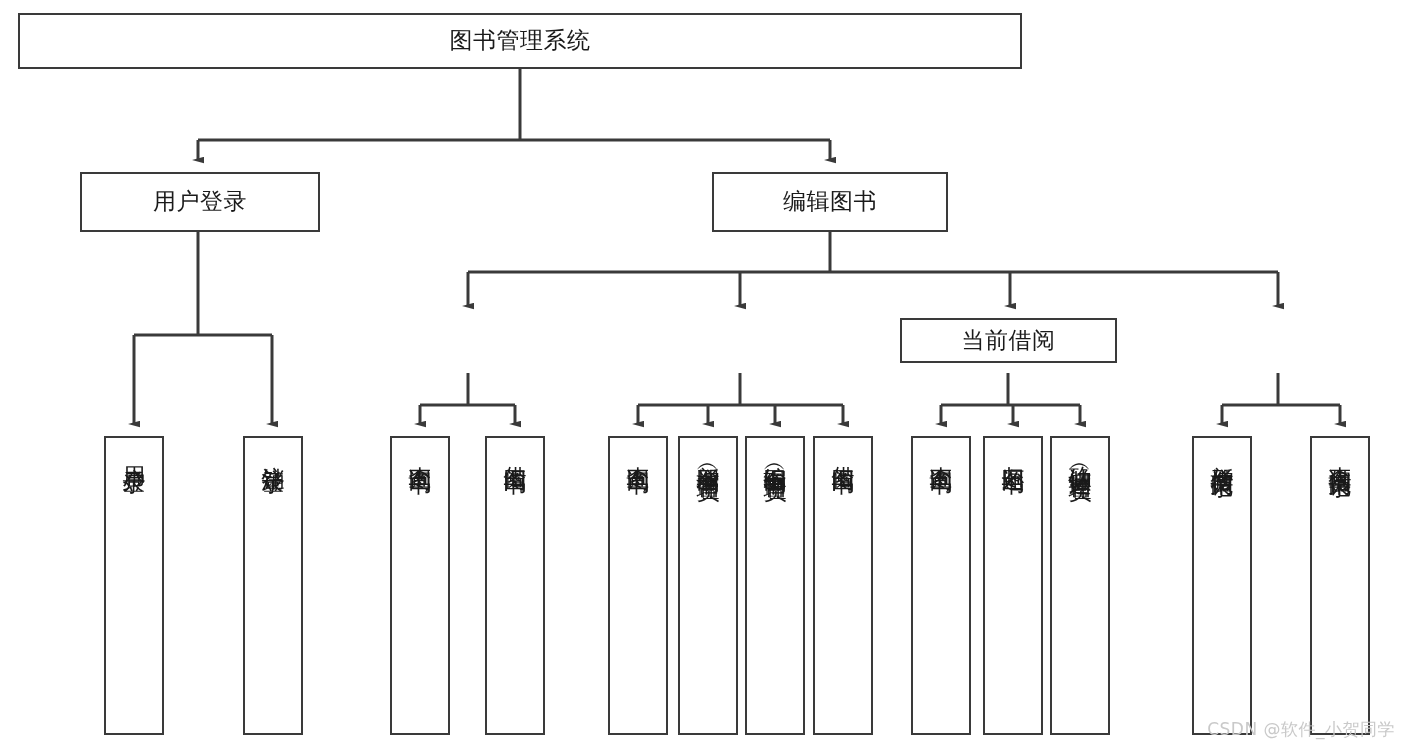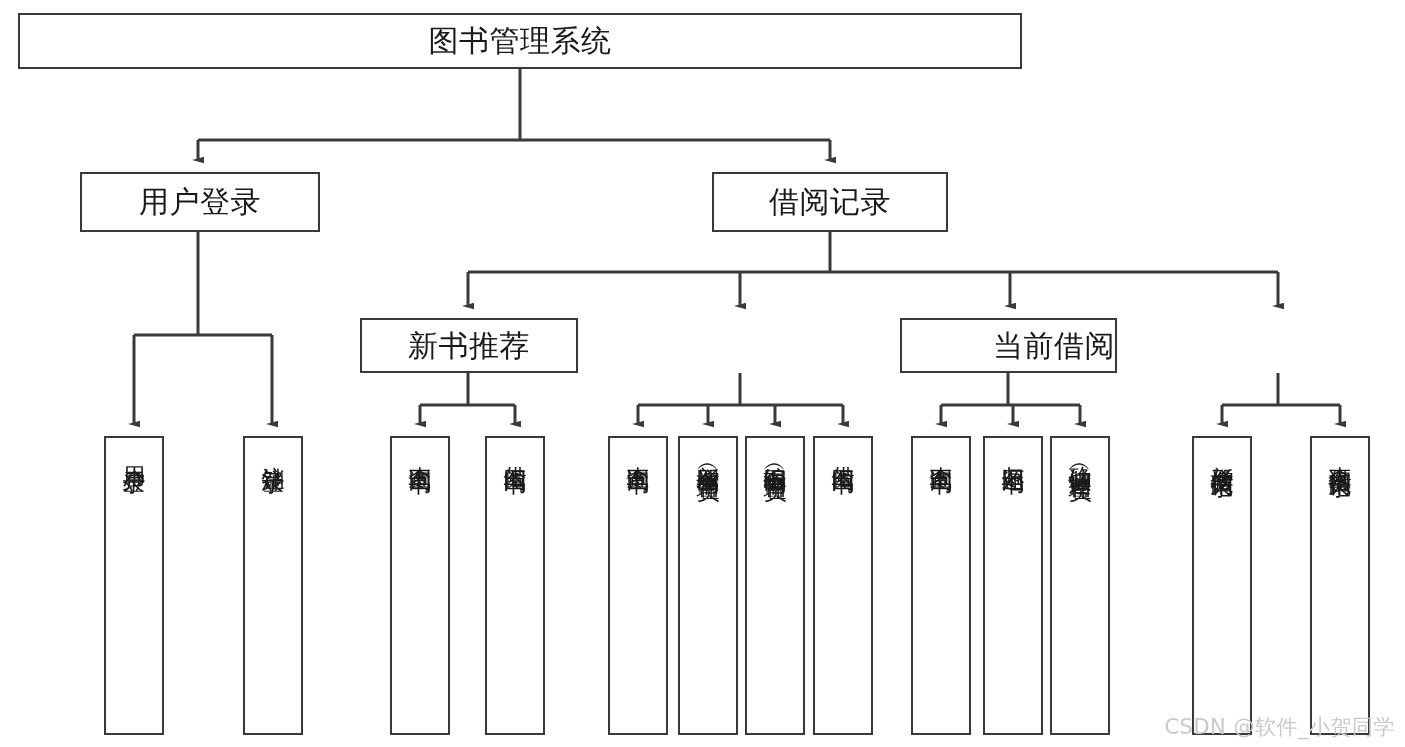--- a/index.html
+++ b/index.html
@@ -36,40 +36,40 @@
     color: #1a1a1a;
   }
   .node .label {
     display: block;
     text-align: center;
     line-height: 1.12;
     letter-spacing: 0.5px;
   }
   .node.horiz .label {
     writing-mode: horizontal-tb;
-    font-size: 30px;
+    font-size: 23px;
   }
   .node.vert {
     align-items: flex-start;
     justify-content: center;
     padding-top: 10px;
   }
   .node.vert .label {
     writing-mode: vertical-rl;
     text-orientation: upright;
     font-size: 23px;
     letter-spacing: 2px;
     line-height: 1;
     white-space: nowrap;
   }
   .watermark {
     position: absolute;
     right: 10px;
     bottom: 6px;
-    font-size: 21px;
+    font-size: 17px;
     color: #c9c9c9;
     letter-spacing: 0.5px;
     white-space: nowrap;
     pointer-events: none;
   }
 </style>
 </head>
 <body>
 
 <div id="canvas">
@@ -125,27 +125,24 @@
   </svg>
 
   <div class="node horiz" style="left:18px; top:13px; width:1004px; height:56px;">
     <span class="label">图书管理系统</span>
   </div>
 
   <div class="node horiz" style="left:80px; top:172px; width:240px; height:60px;">
     <span class="label">用户登录</span>
   </div>
   <div class="node horiz" style="left:712px; top:172px; width:236px; height:60px;">
-    <span class="label">借阅记录</span>
+    <span class="label">编辑图书</span>
   </div>
 
-  <div class="node horiz" style="left:360px; top:318px; width:218px; height:55px;">
-    <span class="label">新书推荐</span>
-  </div>
-  <div class="node horiz" style="left:900px; top:318px; width:217px; height:55px;justify-content:flex-end;">
+  <div class="node horiz" style="left:900px; top:318px; width:217px; height:45px;">
     <span class="label">当前借阅</span>
   </div>
 
   <div class="node vert" style="left:104px; top:436px; width:60px; height:299px;">
     <span class="label">用户登录</span>
   </div>
   <div class="node vert" style="left:243px; top:436px; width:60px; height:299px;">
     <span class="label">注销登录</span>
   </div>
   <div class="node vert" style="left:390px; top:436px; width:60px; height:299px;">

